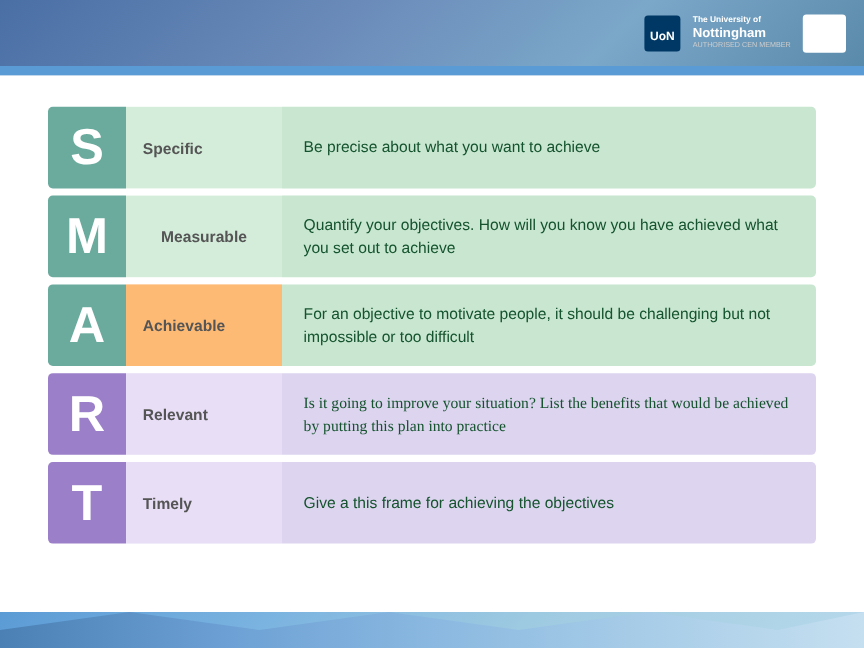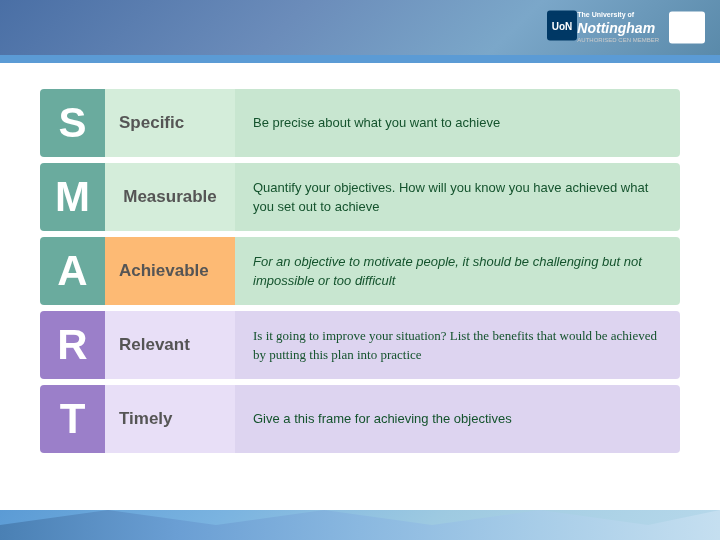--- a/index.html
+++ b/index.html
@@ -29,22 +29,22 @@
       font-weight: bold;
       color: #2c5282;
       letter-spacing: 1px;
       background: white;
       padding: 2px 8px;
       border-radius: 3px;
     }
 
     .nottingham-logo {
       display: flex;
-      align-items: flex-start;
-      gap: 0;
+      align-items: flex-end;
+      gap: 10px;
     }
 
     .nottingham-logo .uni-icon {
       width: 30px;
       height: 30px;
       background: #003865;
       border-radius: 3px;
       display: flex;
       align-items: center;
       justify-content: center;
@@ -103,21 +103,21 @@
       font-size: 42px;
       font-weight: bold;
       color: white;
       border-radius: 4px 0 0 4px;
       padding: 8px;
       vertical-align: middle;
     }
 
     .word-cell {
       width: 130px;
-      font-size: 17px;
+      font-size: 13px;
       font-weight: bold;
       color: #555;
       padding: 8px 14px;
       vertical-align: middle;
       background: #e8f4e8;
     }
 
     .desc-cell {
       font-size: 13px;
       color: #14532d;
@@ -132,21 +132,21 @@
     .row-s .letter-cell { background: #6aab9e; }
     .row-s .word-cell { background: #d4edda; }
     .row-s .desc-cell { background: #c8e6d0; }
 
     .row-m .letter-cell { background: #6aab9e; }
     .row-m .word-cell { background: #d4edda; text-align: center; }
     .row-m .desc-cell { background: #c8e6d0; }
 
     .row-a .letter-cell { background: #6aab9e; }
     .row-a .word-cell { background: #fdba74; }
-    .row-a .desc-cell { background: #c8e6d0; font-style: italic; }
+    .row-a .desc-cell { background: #c8e6d0; }
 
     .row-r .letter-cell { background: #9b7fc9; }
     .row-r .word-cell { background: #e8dff7; }
     .row-r .desc-cell { background: #ddd4f0; font-family: Liberation Serif, serif; }
 
     .row-t .letter-cell { background: #9b7fc9; }
     .row-t .word-cell { background: #e8dff7; }
     .row-t .desc-cell { background: #ddd4f0; }
 
     
@@ -184,21 +184,21 @@
   <div class="header-right-section">
     <div class="nottingham-logo">
       <div class="uni-icon">
         <svg viewBox="0 0 22 22" xmlns="http://www.w3.org/2000/svg">
           <rect width="22" height="22" fill="#003865"></rect>
           <text x="11" y="16" text-anchor="middle" fill="white" font-size="10" font-weight="bold">UoN</text>
         </svg>
       </div>
       <div class="nottingham-text">
         <div style="font-size:7px; color:white; font-weight:bold;">The University of</div>
-        <div style="font-size:14px; color:white; font-weight:bold;font-style:italic;">Nottingham</div>
+        <div style="font-size:11px; color:white; font-weight:bold;">Nottingham</div>
         <div style="font-size:6px; color:#ccc;">AUTHORISED CEN MEMBER</div>
       </div>
     </div>
     <div style="background:white; padding:3px 10px; border-radius:3px;">
       <span class="primis-text"></span>
     </div>
   </div>
 </div>
 
 <div class="blue-stripe"></div>

